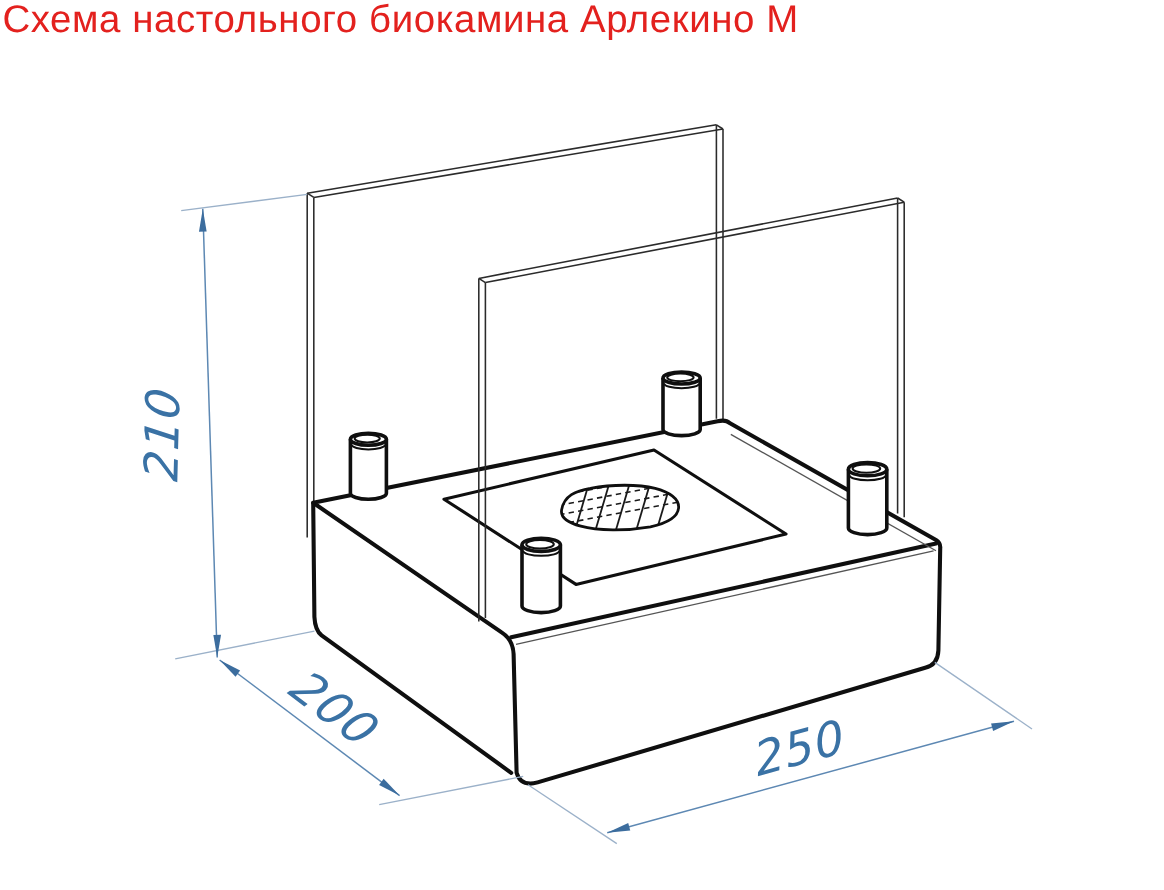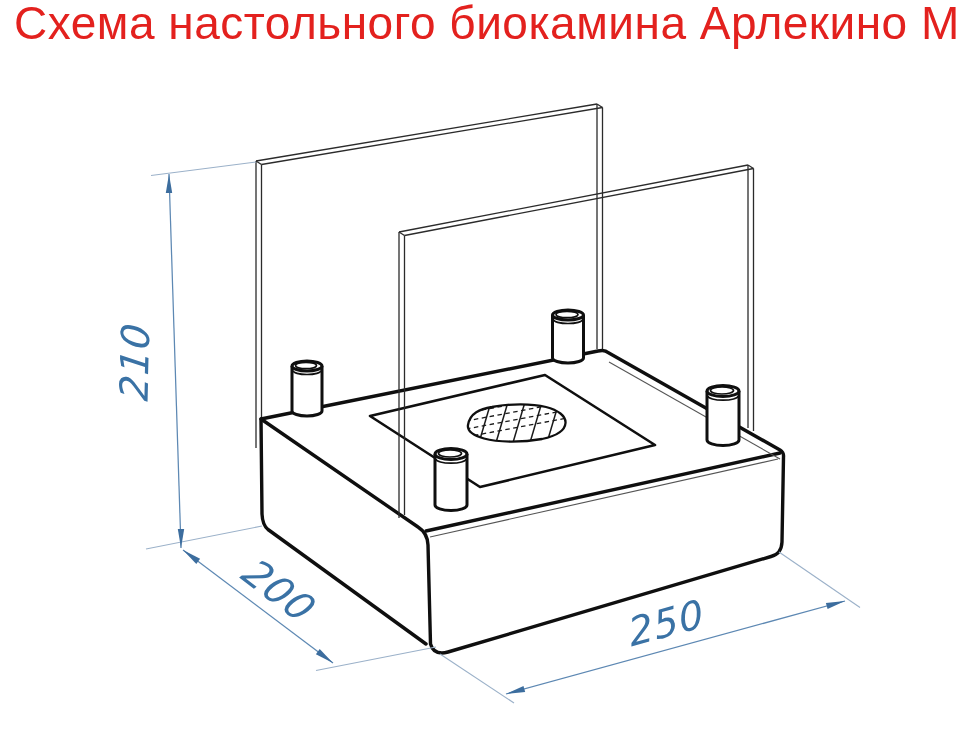--- a/index.html
+++ b/index.html
@@ -1,18 +1,18 @@
 <!DOCTYPE html>
 <html><head>
 <meta charset="utf-8">
 <style>
   html,body{margin:0;padding:0;background:#ffffff;}
   #page{position:relative;width:970px;height:742px;background:#ffffff;overflow:hidden;
         font-family:"Liberation Sans",sans-serif;}
-  #title{position:absolute;left:14px;top:0px;font-size:46px;line-height:1.0;
+  #title{position:absolute;left:2px;top:0px;font-size:32px;line-height:1.0;
          font-weight:400;color:#e3211e;white-space:nowrap;letter-spacing:0.5px;}
   svg{position:absolute;left:0;top:0;}
   .glass{stroke:#2b2b2b;stroke-width:1.3;fill:none;}
   .thick{stroke:#0f0f0f;stroke-width:3.4;fill:none;stroke-linejoin:round;stroke-linecap:round;}
   .thickfill{stroke:#0f0f0f;stroke-width:3.4;fill:#ffffff;stroke-linejoin:round;}
   .mid{stroke:#0f0f0f;stroke-width:2.6;fill:none;stroke-linejoin:round;}
   .thin{stroke:#555555;stroke-width:1.1;fill:none;}
   .cyl{stroke:#0f0f0f;stroke-width:3;fill:#ffffff;}
   .cylthin{stroke:#0f0f0f;stroke-width:1.7;fill:none;}
   .ext{stroke:#9bb1c9;stroke-width:1.1;fill:none;}

